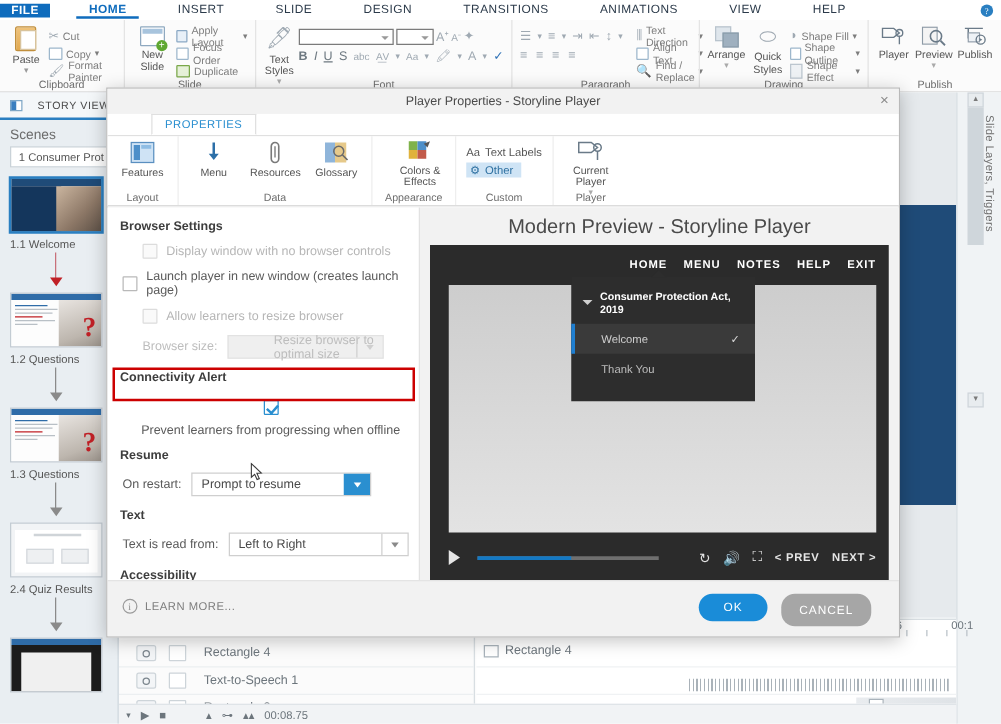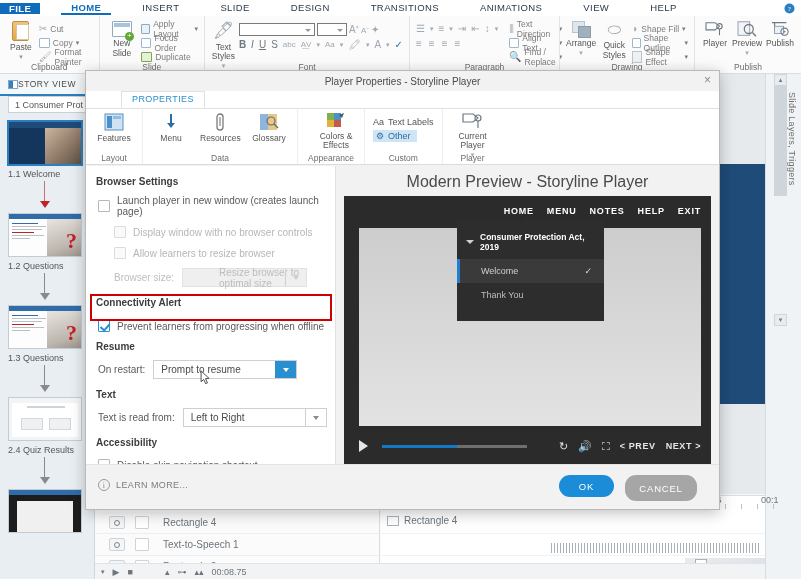--- a/index.html
+++ b/index.html
@@ -73,21 +73,21 @@
   .arrange-ic:after{content:"";position:absolute;left:6px;top:5px;width:11px;height:10px;background:#9fb0bf;border:1px solid #8b9dab;}
   .pubic{width:22px;height:18px;display:block;margin:0 auto 1px;}
 
   
   .leftpanel {
     position:absolute; left:0; top:74px; width:95px; bottom:0;
     background:#e9eef2; border-right:1px solid #cfd8de; overflow:hidden;
   }
   .storyview {
     height:22px; background:#f4f7f9; border-bottom:2px solid #2a7fc1;
-    display:flex; align-items:center; gap:0; padding-left:8px;
+    display:flex; align-items:center; gap:12px; padding-left:8px;
     font-size:8.5px; letter-spacing:.5px; color:#4a4a4a;
   }
   .sv-ic{width:10px;height:9px;background:#fff;border:1px solid #7fa7c6;position:relative;}
   .sv-ic:before{content:"";position:absolute;left:0;top:0;width:4px;height:7px;background:#3b7fbf;}
   .scenes-h{padding:6px 8px 3px;font-size:11px;color:#6b6b6b;}
   .scene-combo{
     margin:0 6px 8px 8px;height:17px;background:#fff;border:1px solid #c9d2d8;
     display:flex;align-items:center;padding-left:6px;font-size:9px;color:#555;overflow:hidden;white-space:nowrap;
   }
   .thumb-wrap{padding:0 6px 0 8px;}
@@ -545,20 +545,21 @@
       <span>▴▴</span>
       <span>00:08.75</span>
     </div>
   </div>
 
   <div class="leftpanel">
     <div class="storyview">
       <span class="sv-ic"></span>
       <span>STORY VIEW</span>
     </div>
+    <div class="scenes-h">Scenes</div>
     <div class="scene-combo">1 Consumer Prot</div>
 
     <div class="thumb-wrap">
       <div class="thumb sel">
         <div class="tbar"></div>
         <div class="th-dark"></div>
         <div class="th-photo"></div>
       </div>
     </div>
     <div class="slidelabel">1.1 Welcome</div>
@@ -735,44 +736,44 @@
         </div>
         <div class="dgt">Player</div>
       </div>
     </div>
 
     <div class="dlg-body">
 
       <div class="settings">
         <div class="sec-h">Browser Settings</div>
 
+        <div class="cbrow ind">
+          <span class="cb dis"></span>
+          <span>Display window with no browser controls</span>
+        </div>
         <div class="cbrow">
           <span class="cb"></span>
           <span>Launch player in new window (creates launch page)</span>
-        </div>
-        <div class="cbrow ind">
-          <span class="cb dis"></span>
-          <span>Display window with no browser controls</span>
         </div>
         <div class="cbrow ind">
           <span class="cb dis"></span>
           <span>Allow learners to resize browser</span>
         </div>
         <div class="inrow dis" style="padding-left:28px;">
           <span>Browser size:</span>
           <span class="dd dis" style="width:125px;padding-left:36px;">
             <span>Resize browser to optimal size</span>
             <span class="cap">
                 <i></i>
               </span>
           </span>
         </div>
 
         <div class="sec-h">Connectivity Alert</div>
-        <div class="cbrow" style="padding-top:4px;">
+        <div class="cbrow" style="padding-top:4px;flex-direction:column;">
           <span class="cb on"></span>
           <span>Prevent learners from progressing when offline</span>
         </div>
 
         <div class="sec-h">Resume</div>
         <div class="inrow">
           <span>On restart:</span>
           <span class="dd blue">
             <span>Prompt to resume</span>
             <span class="cap">

